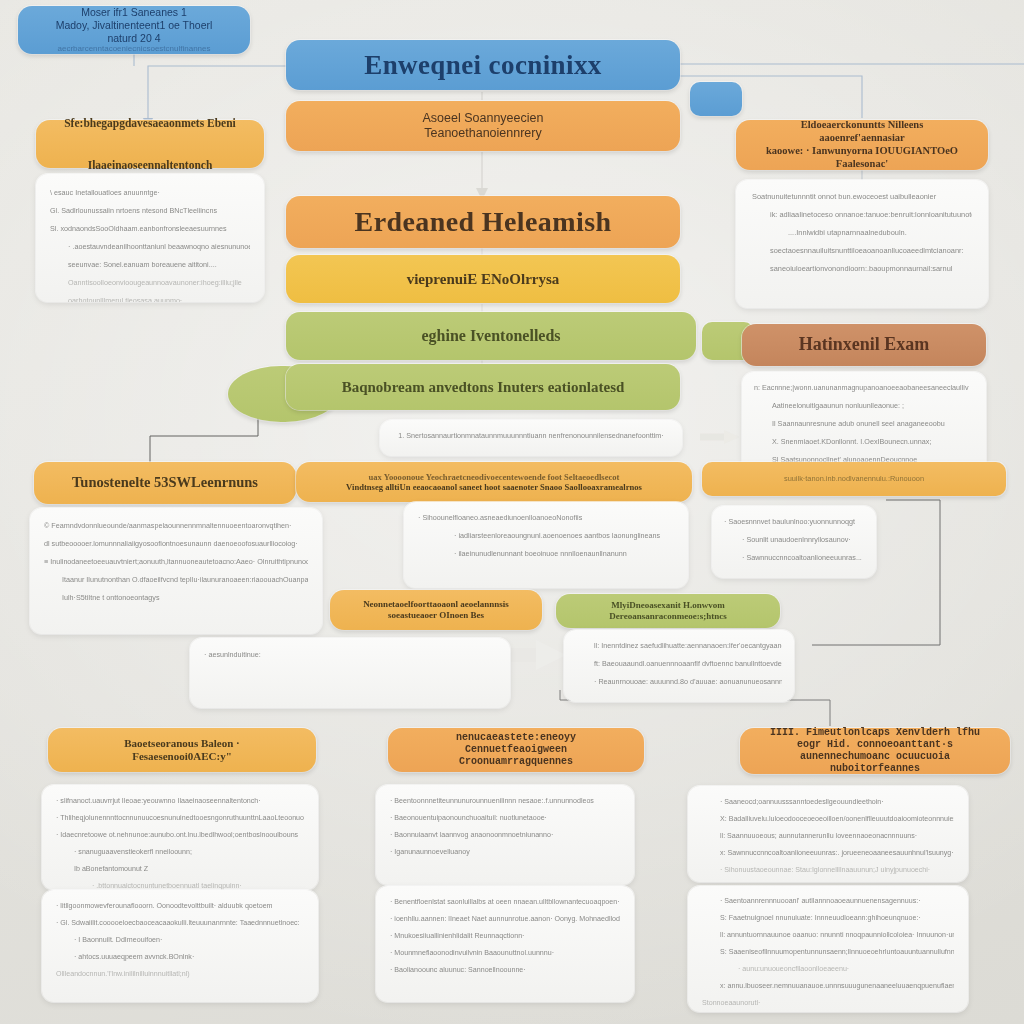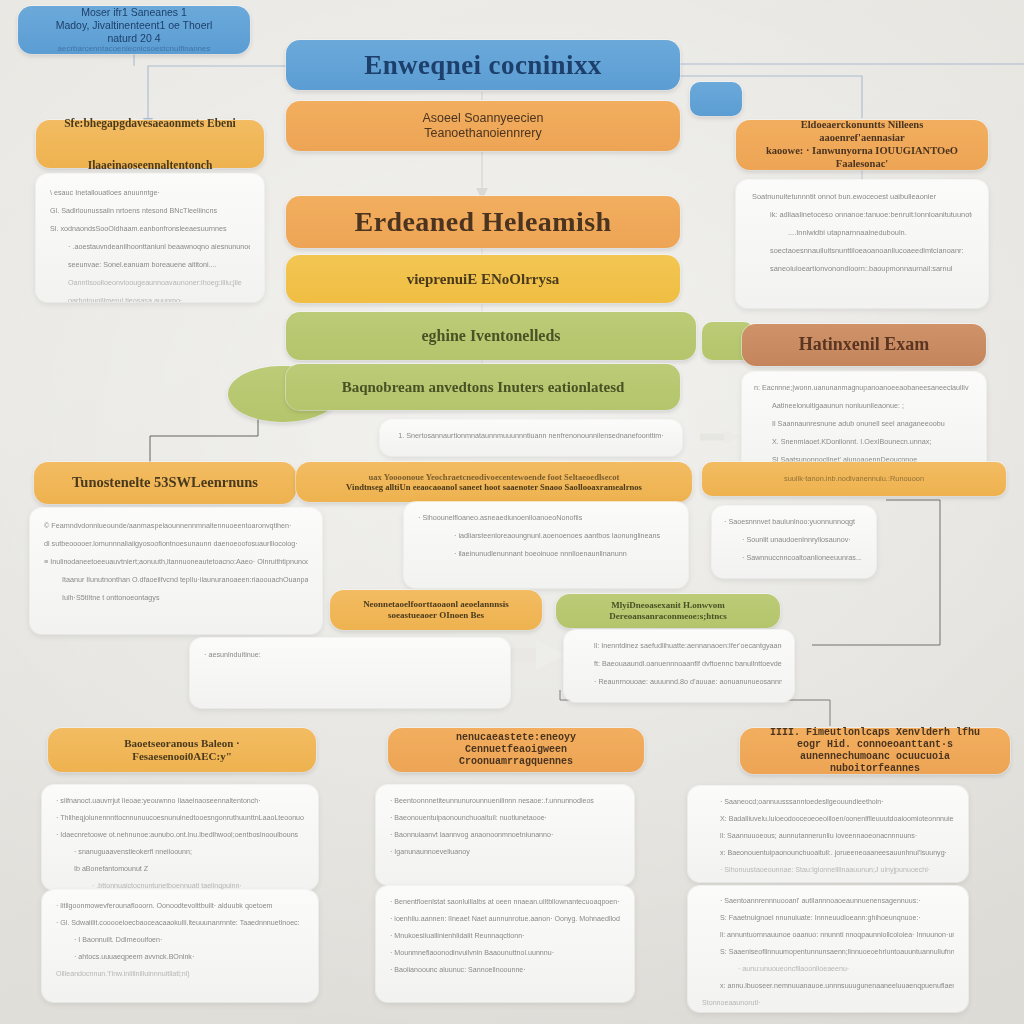--- a/index.html
+++ b/index.html
@@ -282,21 +282,21 @@
 
 <div class="node amber" style="left:692px;top:728px;width:270px;height:46px;flex-direction:column;font-size:10px;font-weight:700;font-family:Liberation Mono, monospace;margin-left:48px;">
   <span>IIII. Fimeutlonlcaps Xenvlderh lfhu eogr Hid. connoeoanttant·s</span>
   <span>aunennechumoanc ocuucuoia nuboitorfeannes</span>
 </div>
 
 <div class="panel" style="left:688px;top:786px;width:280px;height:96px;font-size:7.1px;padding:12px 14px;">
   <div class="line ind1">·    Saaneocd;oannuusssanntoedesllgeouundieethoin·</div>
   <div class="line ind1">X:   Badalliuvelu.luloeodooceoeoeoilloen/oonenlflleuuutdoaioomioteonnnuiesnnunent·</div>
   <div class="line ind1">ll:    Saannuuoeous;  aunnutannerunllu  loveennaoeonacnnnuuns·</div>
-  <div class="line ind1">x:    Baeonouentuipaonounchuoaituil:.  jorueeneoaaneesauunhnul'lsuunyg·</div>
+  <div class="line ind1">x:    Sawnnuccnncoaltoanlioneeuunras:.  jorueeneoaaneesauunhnul'lsuunyg·</div>
   <div class="line ind1 dim">·     Sihonuustaoeounnae:  Stau:Iglonnellllnaauunun;J  uinyjpunuoechi·</div>
 </div>
 
 <div class="panel" style="left:688px;top:886px;width:280px;height:126px;font-size:7.1px;padding:11px 14px;">
   <div class="line ind1">·    Saentoannrennnuooanl' autllannnoaoeaunnuenensagennuus:·</div>
   <div class="line ind1">S:    Faaetnuignoel  nnunuiuate:  Innneuudloeann:ghihoeunqnuoe:·</div>
   <div class="line ind1">ll:    annuntuornnauunoe  oaanuo: nnunnti  nnoqpaunniollcoloiea·  Innuunon·unnnunoe:</div>
   <div class="line ind1">S:    Saaeniseofllnnuumopentunnunsaenn;llnnuoeoehrluntoauuntuannullufnnununnautanuaaounl·</div>
   <div class="line ind2 dim">·      aunu:unuoueoncfllaoonlloeaeenu·</div>
   <div class="line ind1">x:   annu.lbuoseer.nemnuuanauoe.unnnsuuugunenaaneeluuaenqpuenuflaentllanuunfonnullaal.·</div>

